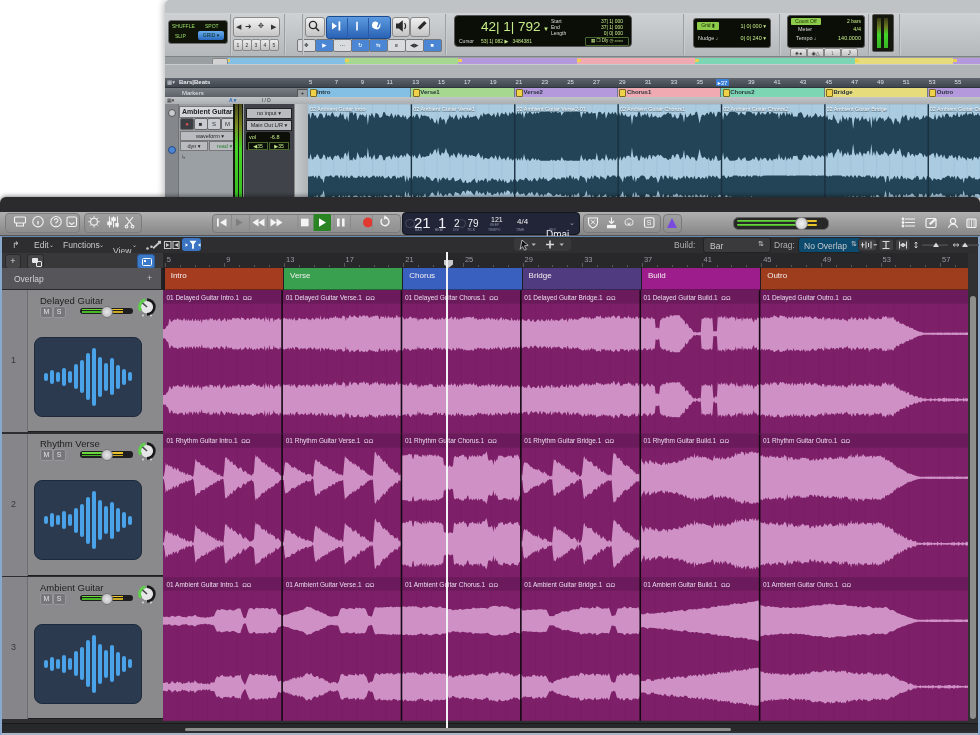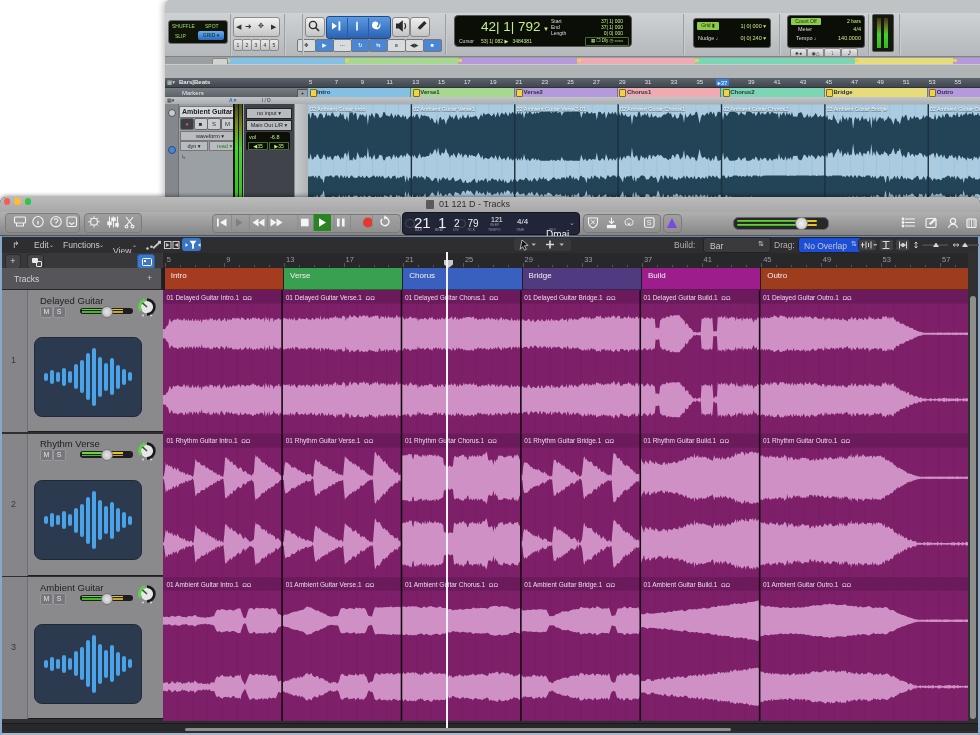--- a/index.html
+++ b/index.html
@@ -221,27 +221,20 @@
     </svg>
     <div class="abs" style="left:145.0px;top:105.5px;font-size:5.4px;color:#ffffff;text-shadow:0 0.5px 1.5px rgba(18,42,58,0.95);white-space:nowrap;overflow:hidden;width:98px;">02 Ambient Guitar Intro</div>
     <div class="abs" style="left:248.3px;top:105.5px;font-size:5.4px;color:#ffffff;text-shadow:0 0.5px 1.5px rgba(18,42,58,0.95);white-space:nowrap;overflow:hidden;width:98px;">02 Ambient Guitar Verse1</div>
     <div class="abs" style="left:351.6px;top:105.5px;font-size:5.4px;color:#ffffff;text-shadow:0 0.5px 1.5px rgba(18,42,58,0.95);white-space:nowrap;overflow:hidden;width:98px;">02 Ambient Guitar Verse2-01</div>
     <div class="abs" style="left:454.9px;top:105.5px;font-size:5.4px;color:#ffffff;text-shadow:0 0.5px 1.5px rgba(18,42,58,0.95);white-space:nowrap;overflow:hidden;width:98px;">02 Ambient Guitar Chorus1</div>
     <div class="abs" style="left:558.2px;top:105.5px;font-size:5.4px;color:#ffffff;text-shadow:0 0.5px 1.5px rgba(18,42,58,0.95);white-space:nowrap;overflow:hidden;width:98px;">02 Ambient Guitar Chorus2</div>
     <div class="abs" style="left:661.5px;top:105.5px;font-size:5.4px;color:#ffffff;text-shadow:0 0.5px 1.5px rgba(18,42,58,0.95);white-space:nowrap;overflow:hidden;width:98px;">02 Ambient Guitar Bridge</div>
     <div class="abs" style="left:764.8px;top:105.5px;font-size:5.4px;color:#ffffff;text-shadow:0 0.5px 1.5px rgba(18,42,58,0.95);white-space:nowrap;overflow:hidden;width:98px;">02 Ambient Guitar Outro</div>
   </div>
 <div class="abs" style="left:0;top:197px;width:980px;height:538px;background:#2b2b2d;border-radius:6px 6px 0 0;box-shadow:0 -1px 4px rgba(0,0,0,0.45);">
-    <div class="abs" style="left:0;top:0;width:980px;height:14.5px;background:linear-gradient(#bababa,#a8a8a8);border-radius:6px 6px 0 0;">
-      <div class="tl abs" style="left:3.6px;top:1.4px;background:#f15f56;"></div>
-      <div class="tl abs" style="left:14.1px;top:1.4px;background:#fcbd2f;"></div>
-      <div class="tl abs" style="left:24.6px;top:1.4px;background:#2bc840;"></div>
-      <div class="abs" style="left:426px;top:2.5px;width:8px;height:9.5px;background:#5a5a5c;border-radius:1px;"></div>
-      <div class="abs" style="left:439px;top:2px;width:220px;font-size:9px;color:#2e2e2e;">01 121 D - Tracks</div>
-    </div>
     <div class="abs" style="left:0;top:14.5px;width:980px;height:23px;background:linear-gradient(#b0b0b0,#868686);border-bottom:1px solid #55565a;">
       <div class="abs" style="left:5px;top:1.5px;width:73px;height:17.5px;background:linear-gradient(#9e9e9e,#8e8e8e);border:1px solid #7c7c7c;border-radius:4px;"></div>
       <svg class="abs" style="left:5px;top:1.5px;" width="73" height="17.5" viewBox="0 0 73 17.5">
         <g fill="none" stroke="#f2f2f2" stroke-width="1.1">
           <rect x="9.5" y="4" width="11" height="6" rx="1"></rect>
           <path d="M11.5 10v3h7v-3"></path>
           <circle cx="33" cy="8.7" r="5.2"></circle>
           <path d="M33 6.2v0.2M33 8v3.4" stroke-width="1.3"></path>
           <circle cx="51" cy="8.7" r="5.2"></circle>
           <path d="M49.3 7.2a1.8 1.8 0 1 1 2.6 1.8l-0.9 0.6v0.8M51 12v0.4"></path>
@@ -351,21 +344,21 @@
         <span class="abs" style="left:111px;top:3.5px;margin-top:6px;">View</span>
         <span class="abs" style="left:130px;top:4.5px;font-size:6px;">⌄</span>
         <span class="abs" style="left:180px;top:1.5px;width:19px;height:12.5px;background:#3a74c2;border-radius:3px;"></span>
         <span class="abs" style="left:512px;top:1px;width:57px;height:13px;background:#38383a;border-radius:3px;"></span>
         <span class="abs" style="left:672px;top:3.5px;color:#b0b0b2;">Build:</span>
         <span class="abs" style="left:701px;top:0.5px;width:66px;height:13.5px;background:#3a3a3c;border:1px solid #222;border-radius:3px;">
           <span class="abs" style="left:6px;top:2.5px;">Bar</span>
           <span class="abs" style="left:54px;top:2px;font-size:7px;">⇅</span>
         </span>
         <span class="abs" style="left:772px;top:3.5px;color:#b0b0b2;">Drag:</span>
-        <span class="abs" style="left:796px;top:0.5px;width:62px;height:13.5px;background:#1d4ed8;border:1px solid #222;border-radius:3px;">
+        <span class="abs" style="left:796px;top:0.5px;width:62px;height:13.5px;background:#0c4a6e;border:1px solid #222;border-radius:3px;">
           <span class="abs" style="left:5px;top:2.5px;">No Overlap</span>
           <span class="abs" style="left:52px;top:2px;font-size:7px;">⇅</span>
         </span>
       </div>
       <svg class="abs" style="left:512px;top:1px;" width="60" height="13" viewBox="0 0 60 13">
         <path d="M8 2l6.2 5.4-3.8 0.4 2 3.4-1.8 1-2-3.5-2.4 2.6z" fill="#111" stroke="#e8e8ea" stroke-width="0.7"></path>
         <path d="M17.5 5.5l2.2 2.5 2.2-2.5z" fill="#b8b8ba"></path>
         <path d="M36 2.5v8M32 6.5h8" stroke="#d8d8da" stroke-width="1.6"></path>
         <path d="M45.5 5.5l2.2 2.5 2.2-2.5z" fill="#b8b8ba"></path>
       </svg>
@@ -479,21 +472,21 @@
         <span class="abs" style="left:717.5px;top:10px;width:1px;height:4px;background:#55555a;"></span>
         <span class="abs" style="left:732.4px;top:11.5px;width:1px;height:2.5px;background:#55555a;"></span>
         <span class="abs" style="left:747.3px;top:11.5px;width:1px;height:2.5px;background:#55555a;"></span>
         <span class="abs" style="left:762.2px;top:11.5px;width:1px;height:2.5px;background:#55555a;"></span>
         <span class="abs" style="left:777.1px;top:10px;width:1px;height:4px;background:#55555a;"></span>
         <span class="abs" style="left:792.1px;top:11.5px;width:1px;height:2.5px;background:#55555a;"></span>
         <span class="abs" style="left:807.0px;top:11.5px;width:1px;height:2.5px;background:#55555a;"></span>
         <div class="abs" style="left:281px;top:7px;width:9px;height:8px;background:#c8c8ca;clip-path:polygon(0 0,100% 0,100% 55%,50% 100%,0 55%);"></div>
       </div>
       <div class="abs" style="left:0;top:31.5px;width:161px;height:22px;background:#56565a;border-right:2px solid #232325;border-bottom:1.5px solid #29292b;box-sizing:border-box;">
-        <span class="abs" style="left:12px;top:6px;font-size:8.5px;color:#d2d2d4;">Tracks</span>
+        <span class="abs" style="left:12px;top:6px;font-size:8.5px;color:#d2d2d4;">Overlap</span>
         <span class="abs" style="left:145px;top:5px;font-size:9px;color:#c2c2c4;">+</span>
       </div>
       <div class="abs" style="left:161px;top:31.5px;width:807.4px;height:22px;background:#1e1e20;">
         <div class="abs" style="left:1.7px;top:0;width:118.3px;height:20.5px;background:#a53c20;border-bottom:1.5px solid rgba(0,0,0,0.35);">
           <span class="abs" style="left:6px;top:3px;font-size:8px;color:#f4eef0;">Intro</span>
         </div>
         <div class="abs" style="left:121.0px;top:0;width:118.3px;height:20.5px;background:#38a04e;border-bottom:1.5px solid rgba(0,0,0,0.35);">
           <span class="abs" style="left:6px;top:3px;font-size:8px;color:#f4eef0;">Verse</span>
         </div>
         <div class="abs" style="left:240.3px;top:0;width:118.3px;height:20.5px;background:#3a60bf;border-bottom:1.5px solid rgba(0,0,0,0.35);">

